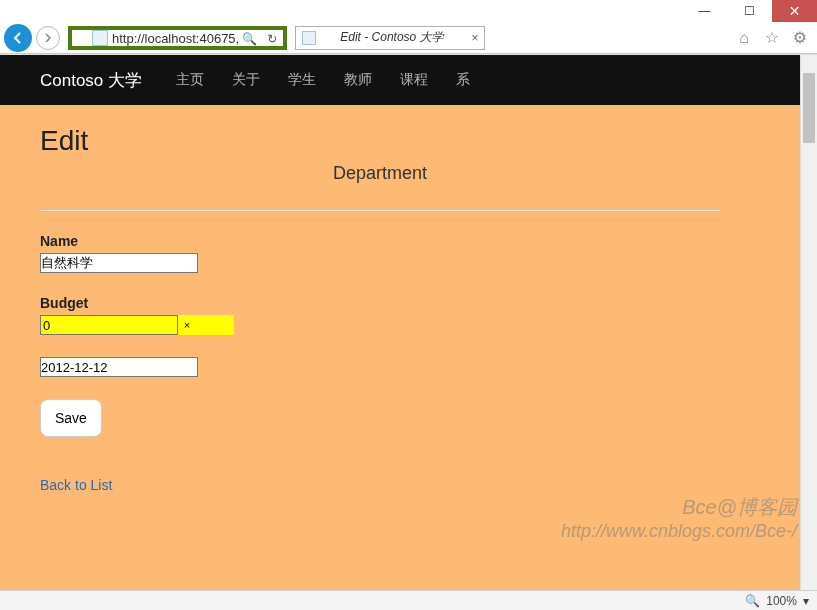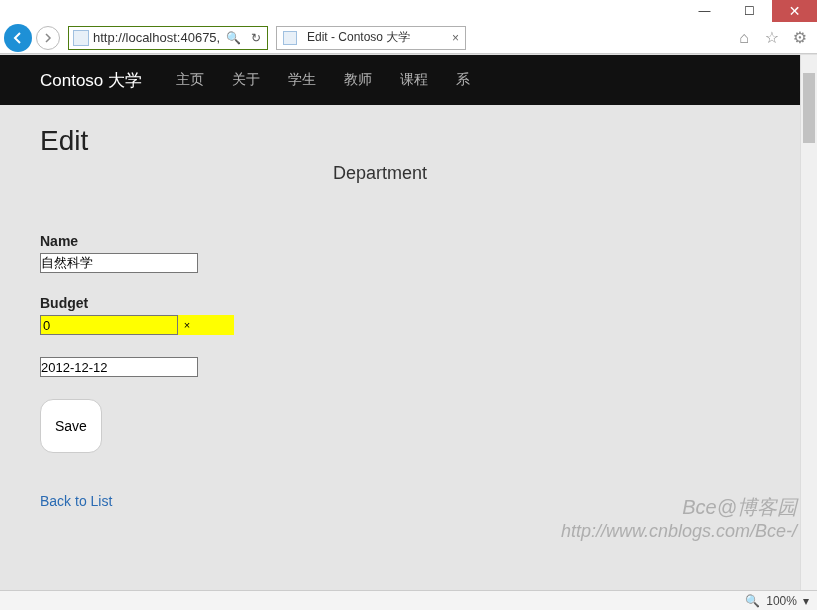--- a/index.html
+++ b/index.html
@@ -8,34 +8,34 @@
     
     .titlebar { height: 22px; background: #fff; display: flex; justify-content: flex-end; align-items: stretch; border-bottom: 0; }
     .titlebar-btn { width: 45px; display: flex; align-items: center; justify-content: center; font-size: 12px; cursor: default; }
     .titlebar-close { background: #c75050; color: #fff; font-size: 14px; }
     .titlebar-min, .titlebar-max { color: #333; }
 
     
     .toolbar { height: 32px; display: flex; align-items: center; padding: 0 4px; gap: 2px; border-bottom: 1px solid #ccc; }
     .nav-back { width: 28px; height: 28px; border-radius: 50%; background: #1e90d6; display: flex; align-items: center; justify-content: center; color: #fff; }
     .nav-fwd { width: 24px; height: 24px; border-radius: 50%; border: 1px solid #bbb; display: flex; align-items: center; justify-content: center; color: #888; margin-left: 2px; }
-    .addr-wrap { flex: 0 0 200px; height: 24px; border: 1px solid #4d7c0f; display: flex; align-items: center; margin-left: 6px; background: #fff; }
+    .addr-wrap { flex: 0 0 200px; height: 24px; border: 4px solid #4d7c0f; display: flex; align-items: flex-end; margin-left: 6px; background: #fff; padding-left: 16px; }
     .addr-icon { width: 16px; height: 16px; margin: 0 4px; background: #e8f0f8; border: 1px solid #a0c0e0; }
     .addr-text { flex: 1; font-size: 13px; color: #333; overflow: hidden; white-space: nowrap; }
     .addr-btn { width: 22px; text-align: center; color: #555; font-size: 12px; }
-    .tab { height: 24px; border: 1px solid #b0b0b0; display: flex; align-items: center; padding: 0 6px; gap: 10px; margin-left: 6px; width: 190px; background: #fff; }
+    .tab { height: 24px; border: 1px solid #b0b0b0; display: flex; align-items: center; padding: 0 6px; gap: 24px; margin-left: 6px; width: 190px; background: #fff; font-style: italic; }
     .tab-icon { width: 14px; height: 14px; background: #e8f0f8; border: 1px solid #a0c0e0; }
     .tab-title { flex: 1; font-size: 12px; color: #333; overflow: hidden; white-space: nowrap; }
     .tab-close { color: #666; font-size: 12px; }
     .toolbar-spacer { flex: 1; }
     .chrome-icon { width: 20px; height: 20px; display: flex; align-items: center; justify-content: center; color: #888; margin: 0 3px; }
 
     
     .viewport { position: relative; height: 536px; overflow: hidden; border-top: 1px solid #e0e0e0; }
-    .page { background: #e5e5e5; height: 100%; overflow-y: auto; }
+    .page { background: #fdba74; height: 100%; overflow-y: auto; }
     .vscroll { position: absolute; right: 0; top: 0; width: 17px; height: 100%; background: #f0f0f0; border-left: 1px solid #ddd; }
     .vscroll-thumb { position: absolute; top: 18px; left: 2px; right: 2px; height: 70px; background: #c2c2c2; }
 
     
     .navbar { background: #111; height: 50px; display: flex; align-items: center; padding: 0 40px; }
     .brand { color: #fff; font-size: 17px; margin-right: 20px; }
     .nav-link { color: #b3b3b3; font-size: 14px; margin: 0 14px; cursor: pointer; }
 
     
     .container { padding: 20px 40px; width: 760px; }
@@ -43,21 +43,21 @@
     h2 { font-size: 18px; font-weight: 400; color: #333; margin-bottom: 26px; text-align: center; }
     hr { border: none; border-top: 1px solid #e5e5e5; margin-bottom: 22px; }
     .form-group { margin-bottom: 22px; }
     .form-label { font-weight: 700; font-size: 14px; color: #222; display: block; margin-bottom: 4px; }
     .text-input { width: 158px; height: 20px; border: 1px solid #767676; font-size: 13px; padding: 0 0; font-family: inherit; }
     .budget-wrap { display: inline-flex; align-items: center; background: #ffff00; }
     .budget-input { width: 138px; height: 20px; border: 1px solid #767676; background: #ffff00; font-size: 13px; padding: 0 2px; font-family: inherit; }
     .budget-clear { width: 18px; text-align: center; color: #000; font-size: 11px; cursor: pointer; }
     .budget-extra { width: 38px; height: 20px; background: #ffff00; display: inline-block; vertical-align: top; }
     select { width: 136px; height: 22px; border: 1px solid #767676; font-size: 13px; font-family: inherit; background: #fff; }
-    .btn-save { padding: 18px 14px; border: 1px solid #ccc; background: #fff; font-size: 14px; cursor: pointer; border-radius: 13px; }
+    .btn-save { padding: 10px 14px; border: 1px solid #ccc; background: #fff; font-size: 14px; cursor: pointer; border-radius: 8px; }
     .back-link { color: #2a6bb3; font-size: 14px; cursor: pointer; margin-top: 18px; display: inline-block; }
 
     
     .watermark { position: absolute; right: 20px; bottom: 48px; text-align: right; color: rgba(120,120,120,0.5); font-size: 20px; font-style: italic; pointer-events: none; }
     .watermark .w2 { font-size: 18px; }
 
     
     .statusbar { height: 20px; border-top: 1px solid #ccc; background: #f4f4f4; display: flex; align-items: center; justify-content: flex-end; padding: 0 8px; font-size: 12px; color: #444; gap: 6px; }
     .zoom-icon { color: #4a8; }
   </style>

